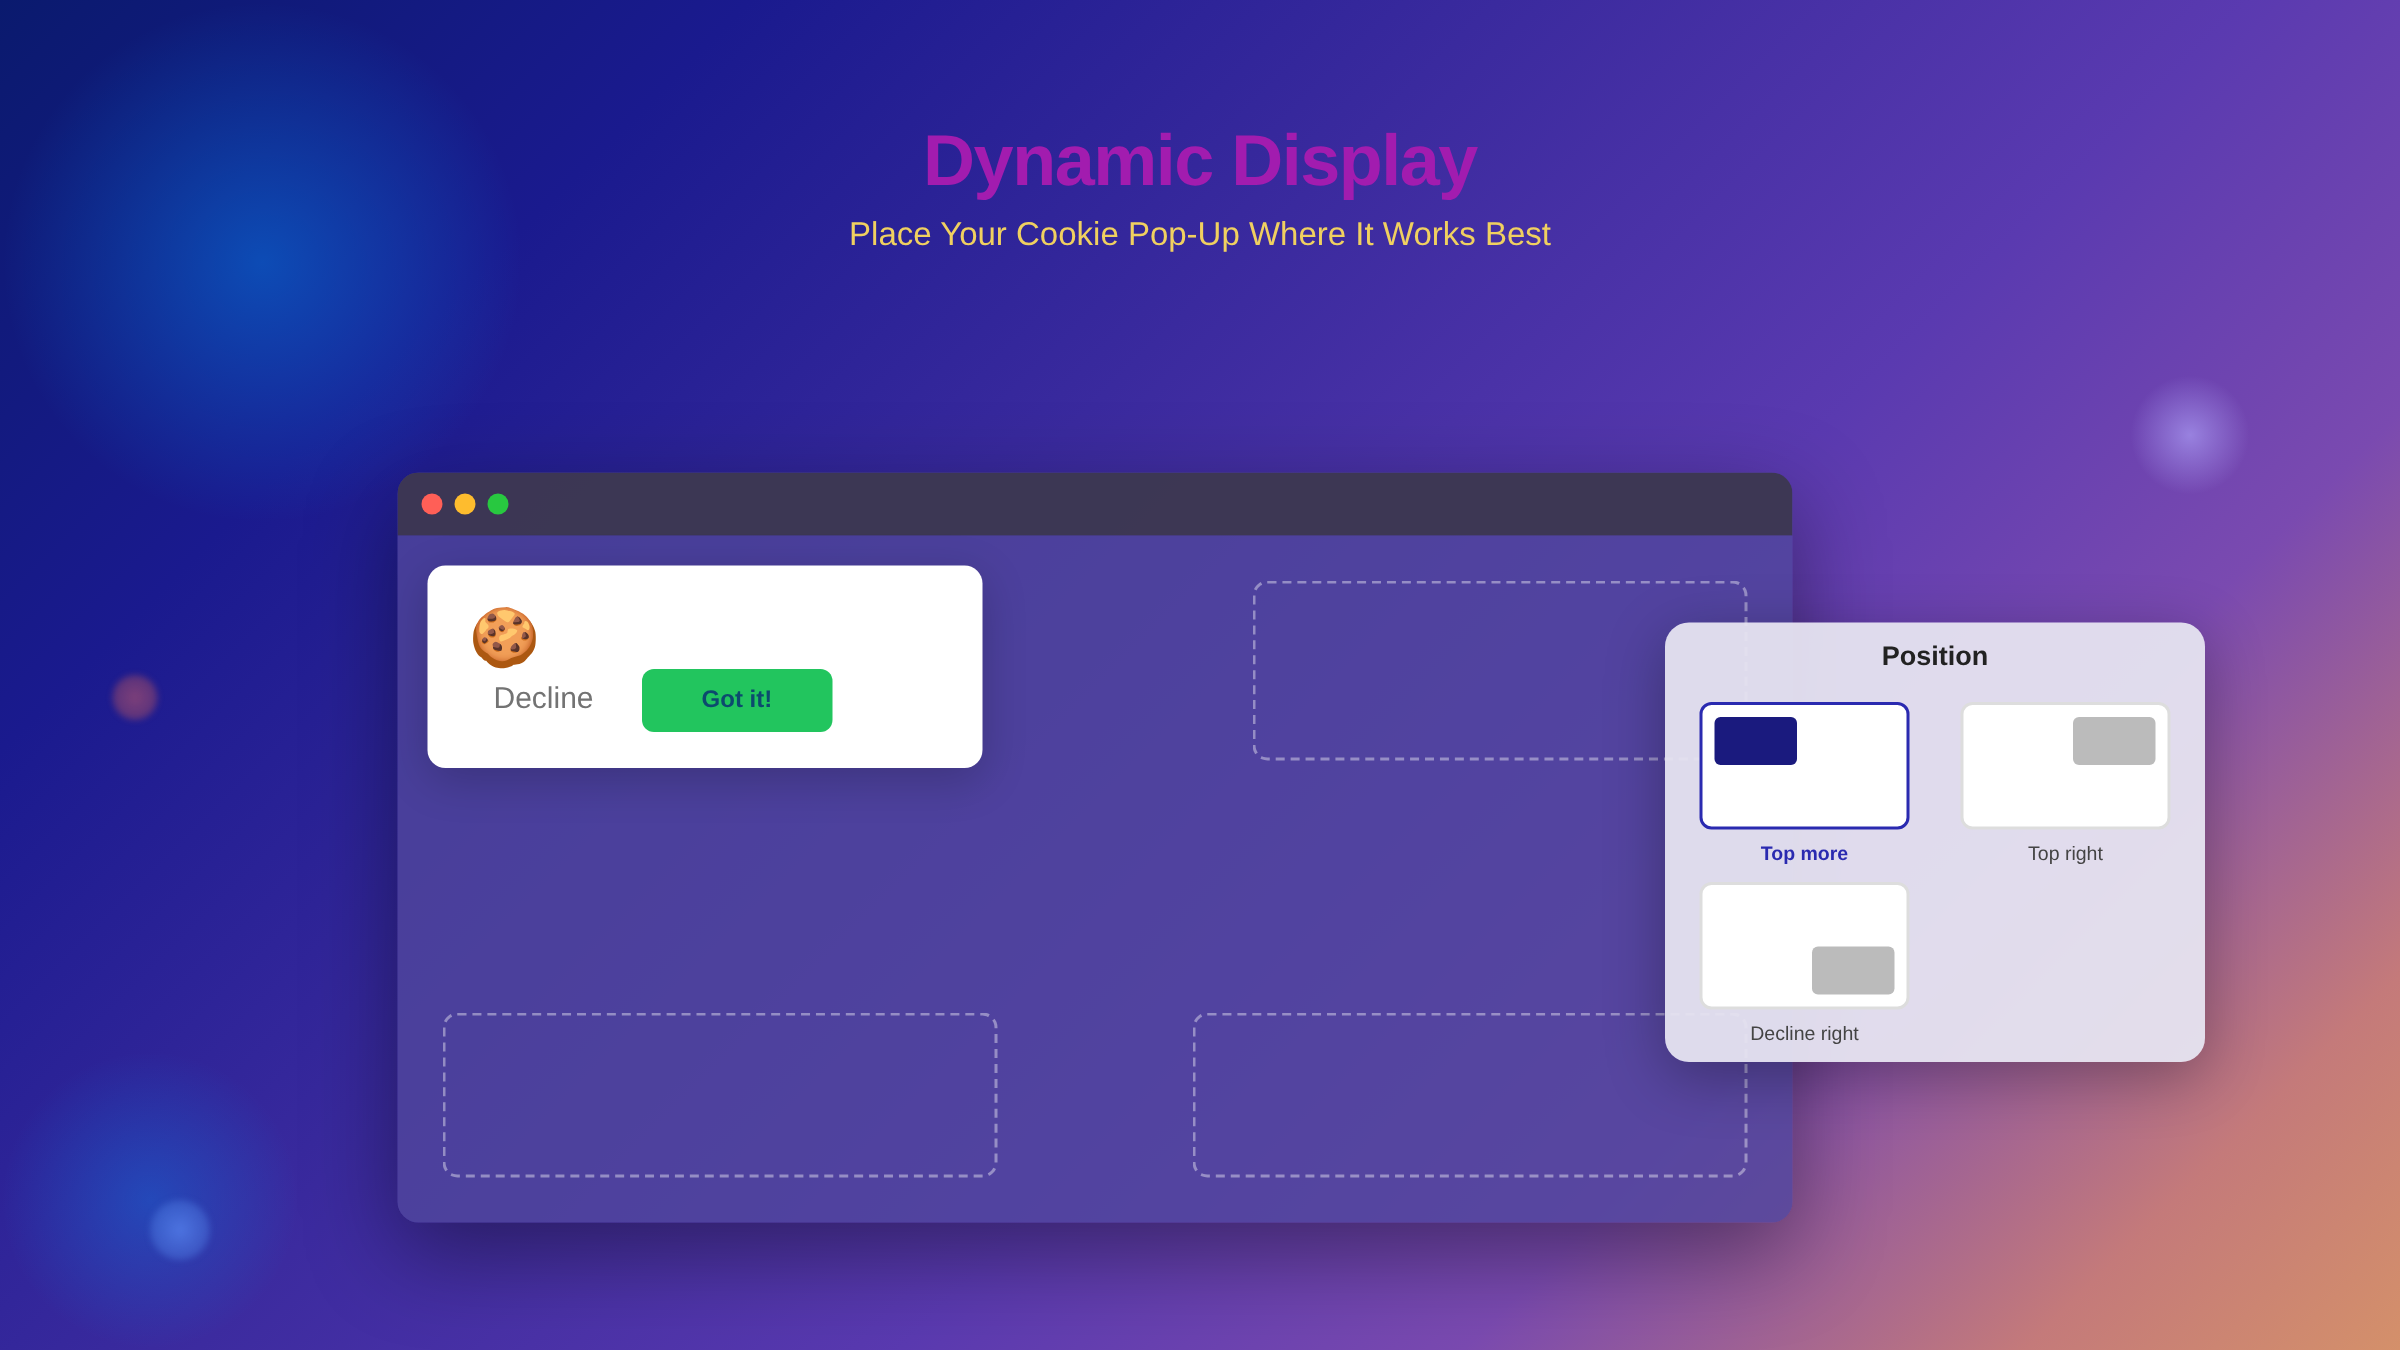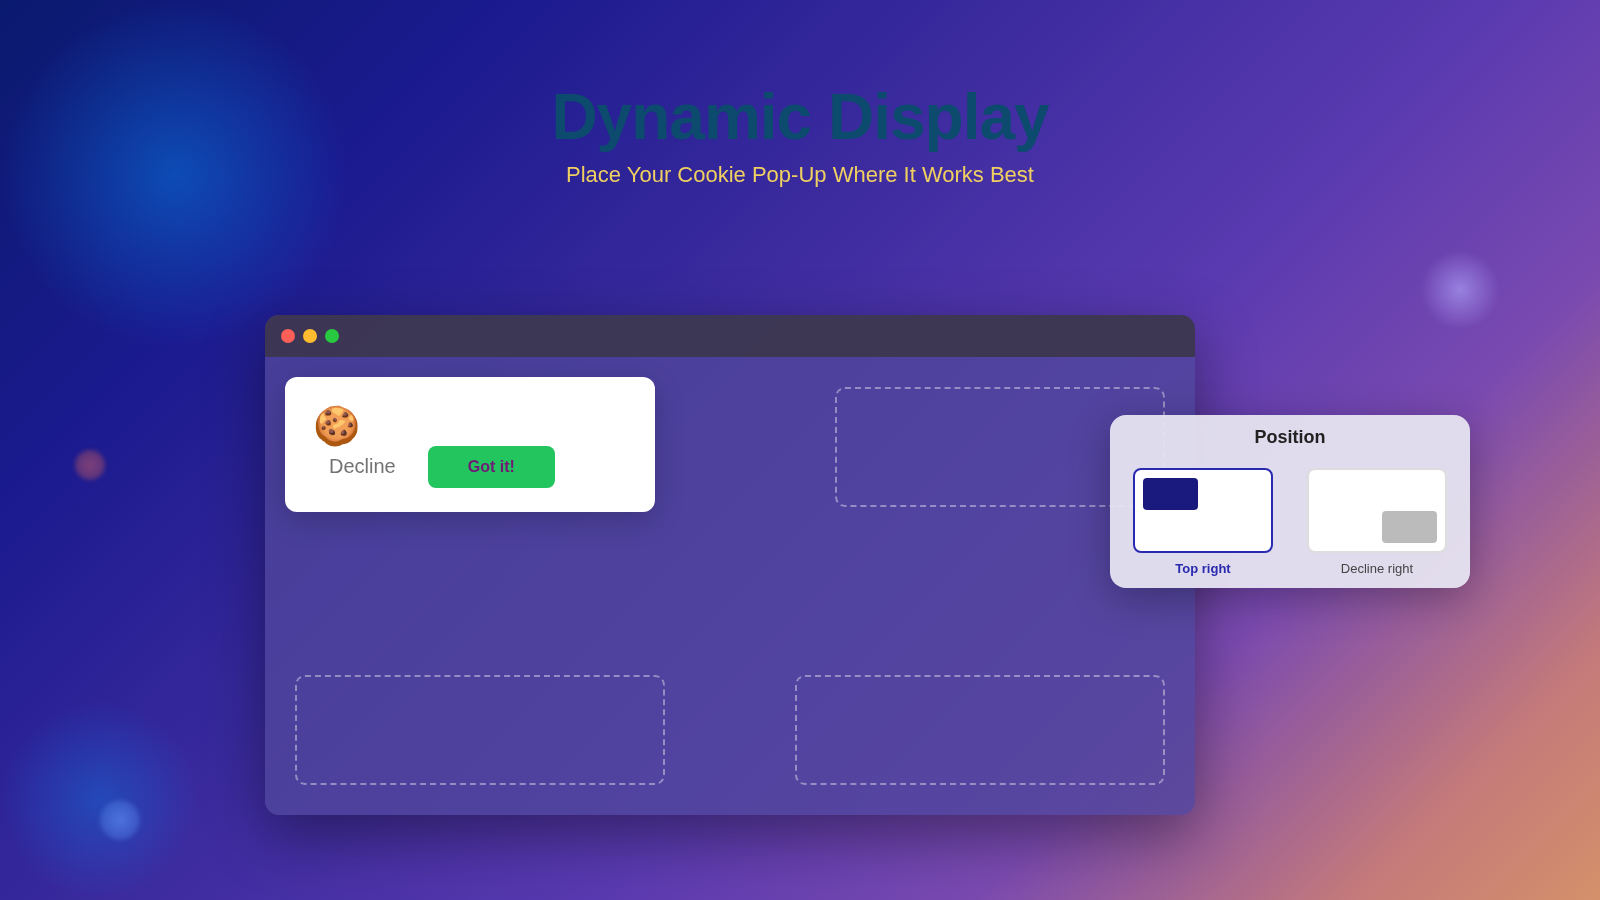--- a/index.html
+++ b/index.html
@@ -57,23 +57,23 @@
     }
 
     .header {
       text-align: center;
       padding-top: 80px;
       position: relative;
       z-index: 2;
     }
 
     .header h1 {
-      font-size: 64px;
+      font-size: 48px;
       font-weight: 800;
-      color: #0c4a6e;
+      color: #a21caf;
       letter-spacing: -1px;
     }
 
     .header p {
       font-size: 22px;
       color: #f0d060;
       margin-top: 8px;
       font-weight: 400;
     }
 
@@ -174,21 +174,21 @@
       border: none;
       color: #737373;
       font-size: 20px;
       cursor: pointer;
       padding: 10px 16px;
       font-weight: 500;
     }
 
     .btn-got-it {
       background: #22c55e;
-      color: #701a75;
+      color: #0c4a6e;
       border: none;
       border-radius: 8px;
       padding: 12px 40px;
       font-size: 16px;
       font-weight: 600;
       cursor: pointer;
     }
 
     
     .position-panel {
@@ -319,23 +319,29 @@
 </div>
 
 <div class="position-panel">
   <div class="position-panel-title">Position</div>
   <div class="position-grid">
 
     <div class="position-option active">
       <div class="position-preview">
         <div class="mini-cookie top-left"></div>
       </div>
+      <span class="position-label">Top more</span>
+    </div>
+
+    <div class="position-option">
+      <div class="position-preview">
+        <div class="mini-cookie top-right"></div>
+      </div>
       <span class="position-label">Top right</span>
     </div>
-
 
 
     <div class="position-option">
       <div class="position-preview">
         <div class="mini-cookie bottom-right"></div>
       </div>
       <span class="position-label">Decline right</span>
     </div>
 
   </div>

